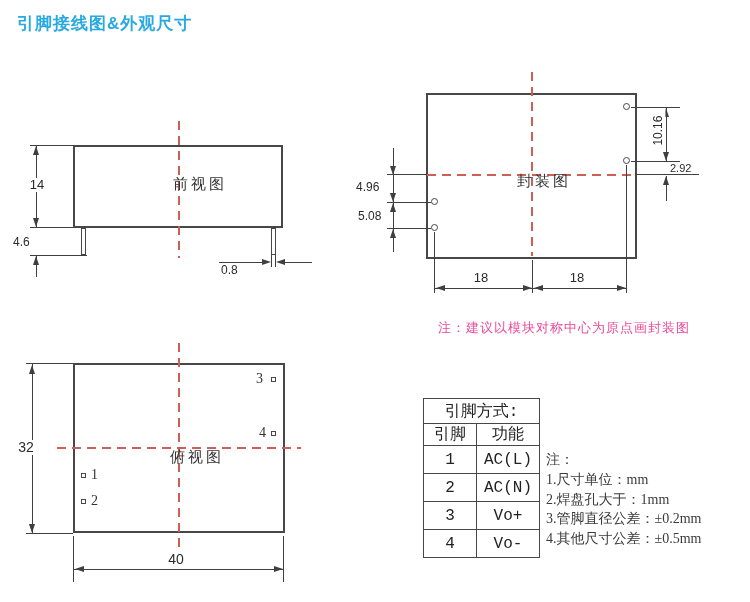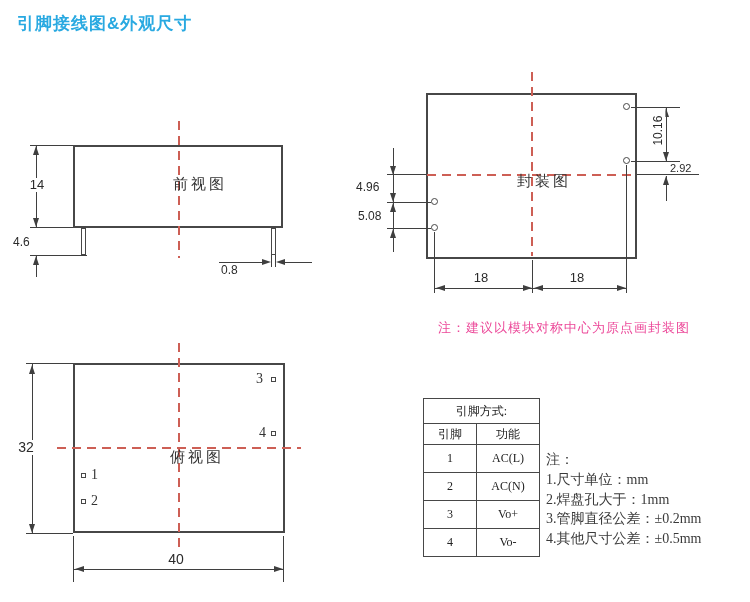--- a/index.html
+++ b/index.html
@@ -24,21 +24,21 @@
   .dim{position:absolute;font-size:12px;color:#2b2b2b;background:#fff;line-height:1.1;}
   .dim13{font-size:13px;}
   .dim14{font-size:14px;}
   .ctr{text-align:center;}
   .cjk{position:absolute;font-family:"Liberation Serif","DejaVu Serif",serif;font-size:15px;color:#333;letter-spacing:3px;white-space:nowrap;margin-left:15px;}
   .pinnum{position:absolute;font-family:"Liberation Serif","DejaVu Serif",serif;font-size:14px;color:#333;}
   .title{position:absolute;left:17px;top:12px;font-size:17px;font-weight:bold;color:#29a9e1;letter-spacing:1px;}
   .rot{transform:rotate(-90deg);}
   
   .pintable{position:absolute;left:423px;top:398px;border-collapse:collapse;
-            font-family:Liberation Serif, serif;font-size:12px;color:#222;}
+            font-family:Liberation Mono, monospace;font-size:16px;color:#222;}
   .pintable td{border:1px solid #474747;text-align:center;padding:0;}
   .pintable .c1{width:52px;}
   .pintable .c2{width:62px;}
   .pintable .hrow td{height:24px;}
   .pintable .shrow td{height:20px;}
   .pintable .drow td{height:27px;}
   
   .notes{position:absolute;left:546px;top:450px;font-family:"Liberation Serif","DejaVu Serif",serif;
          font-size:14px;line-height:19.8px;color:#3a3a3a;white-space:nowrap;}
   .pkgnote{position:absolute;left:438px;top:319px;font-family:"Liberation Serif","DejaVu Serif",serif;

